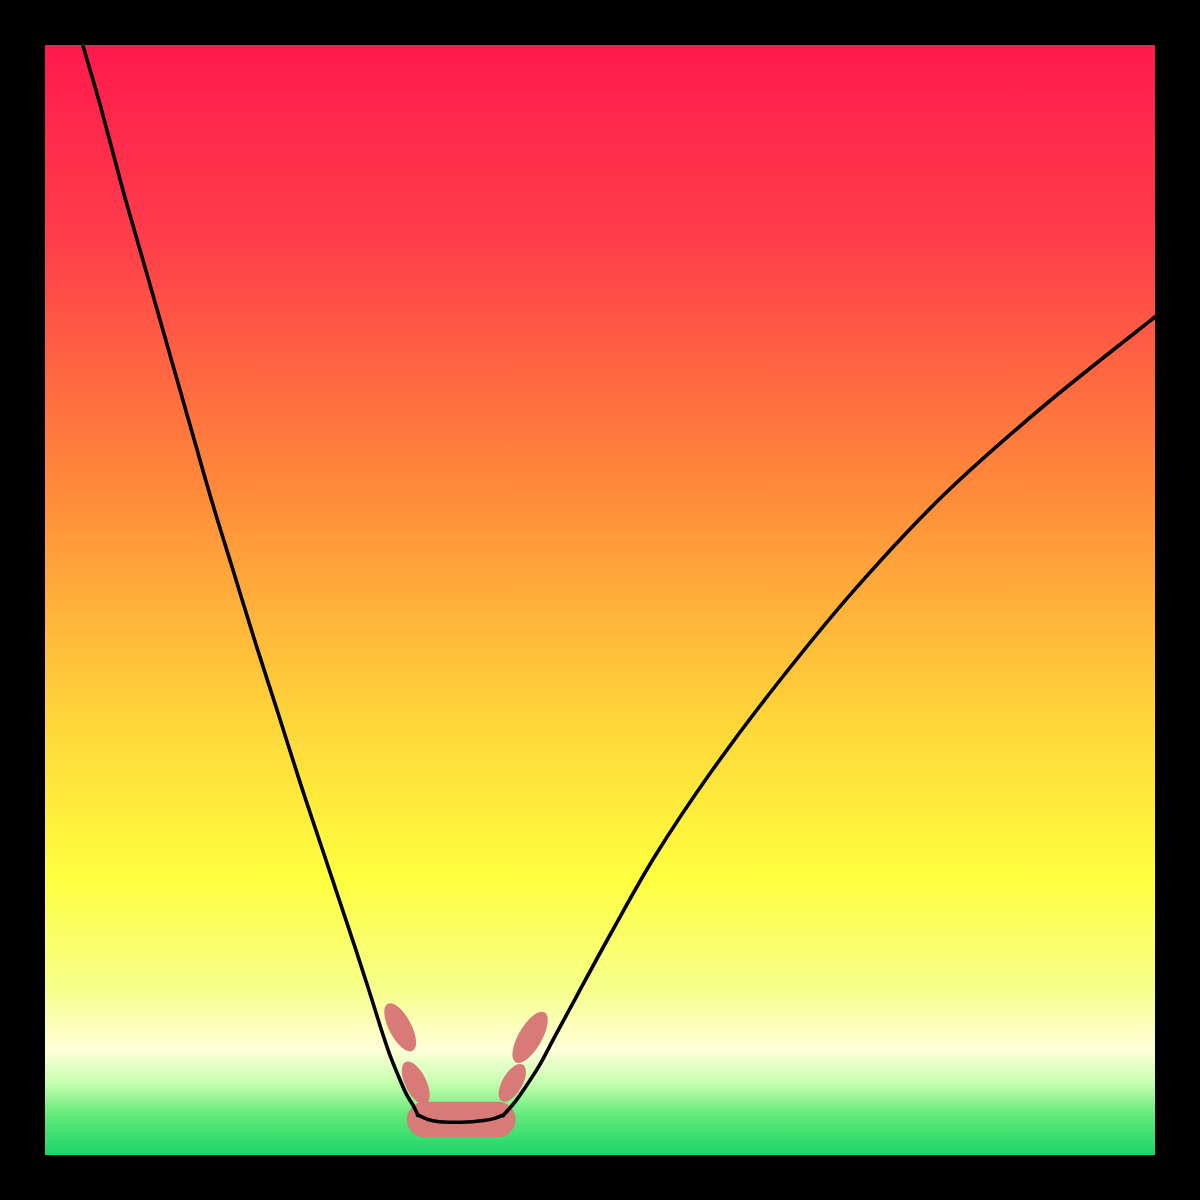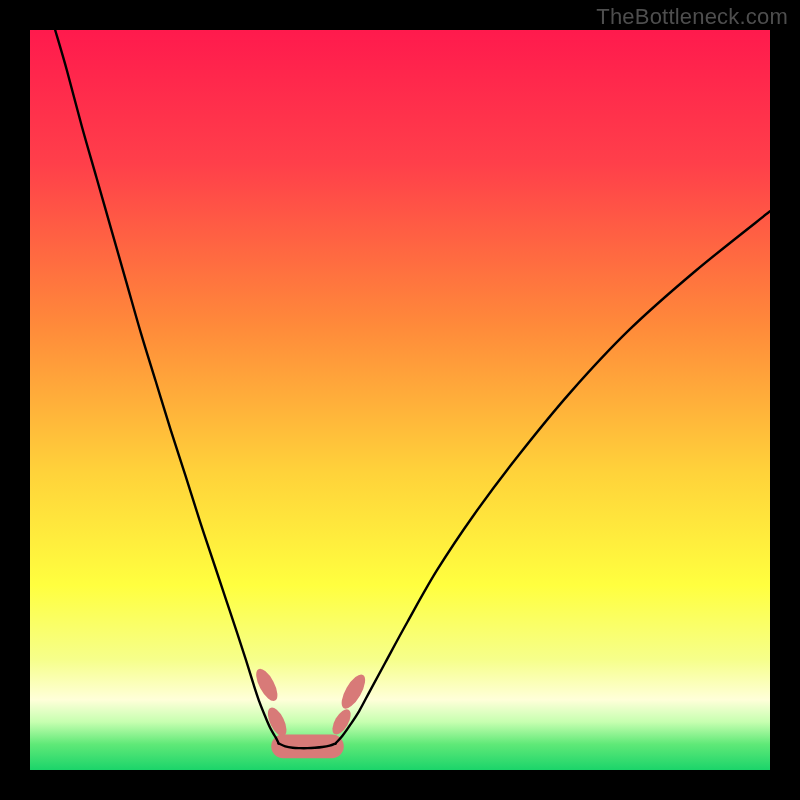--- a/index.html
+++ b/index.html
@@ -45,21 +45,20 @@
     position: absolute;
     inset: 0;
     width: 740px;
     height: 740px;
   }
 </style>
 </head>
 <body>
 
 <div class="frame">
-  <div class="watermark">TheBottleneck.com</div>
 
   <div class="plot-area">
     <svg class="bg" viewBox="0 0 740 740" preserveAspectRatio="none">
       <defs>
         <linearGradient id="bgGrad" x1="0" y1="0" x2="0" y2="1">
             <stop offset="0.00%" stop-color="#ff1a4d"></stop>
             <stop offset="18.00%" stop-color="#ff3f4a"></stop>
             <stop offset="40.00%" stop-color="#ff8a3a"></stop>
             <stop offset="60.00%" stop-color="#ffd33a"></stop>
             <stop offset="75.00%" stop-color="#ffff3f"></stop>

